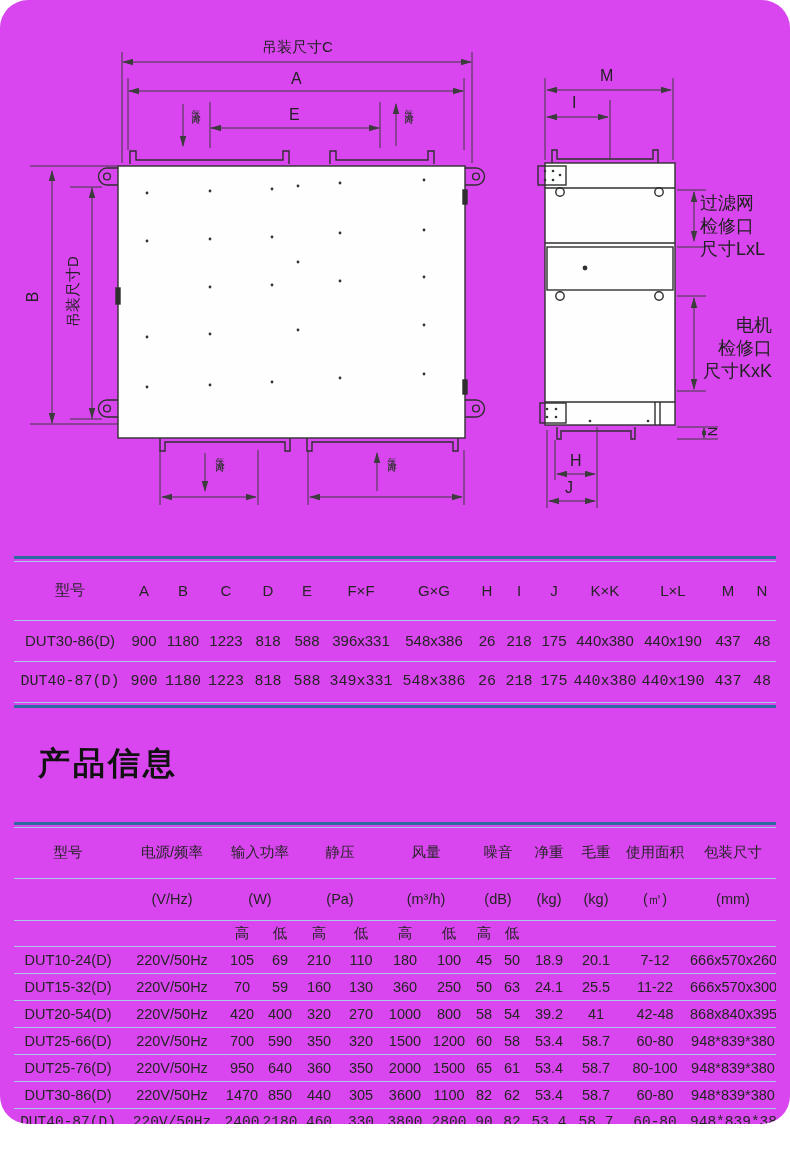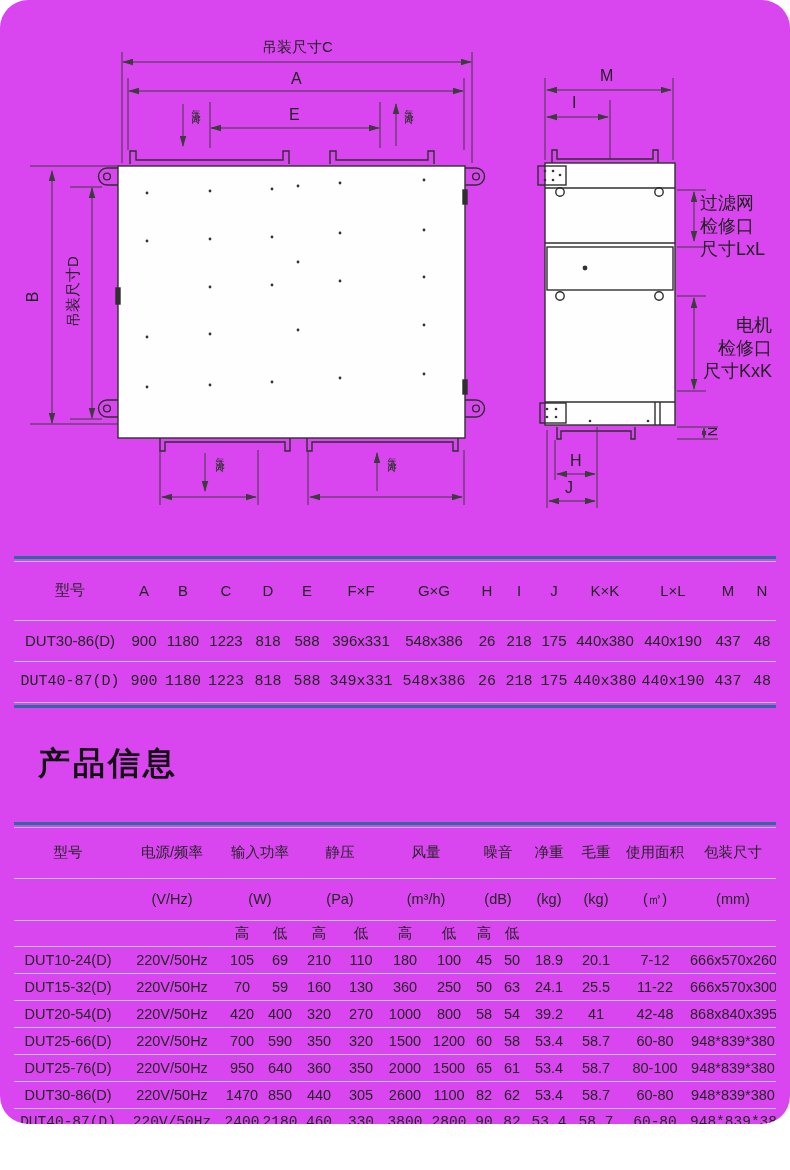--- a/index.html
+++ b/index.html
@@ -453,21 +453,21 @@
             <td>80-100</td>
             <td>948*839*380</td>
           </tr>
           <tr>
             <td>DUT30-86(D)</td>
             <td>220V/50Hz</td>
             <td>1470</td>
             <td>850</td>
             <td>440</td>
             <td>305</td>
-            <td>2600</td>
+            <td>3600</td>
             <td>1100</td>
             <td>82</td>
             <td>62</td>
             <td>53.4</td>
             <td>58.7</td>
             <td>60-80</td>
             <td>948*839*380</td>
           </tr>
           <tr>
             <td>DUT40-87(D)</td>

